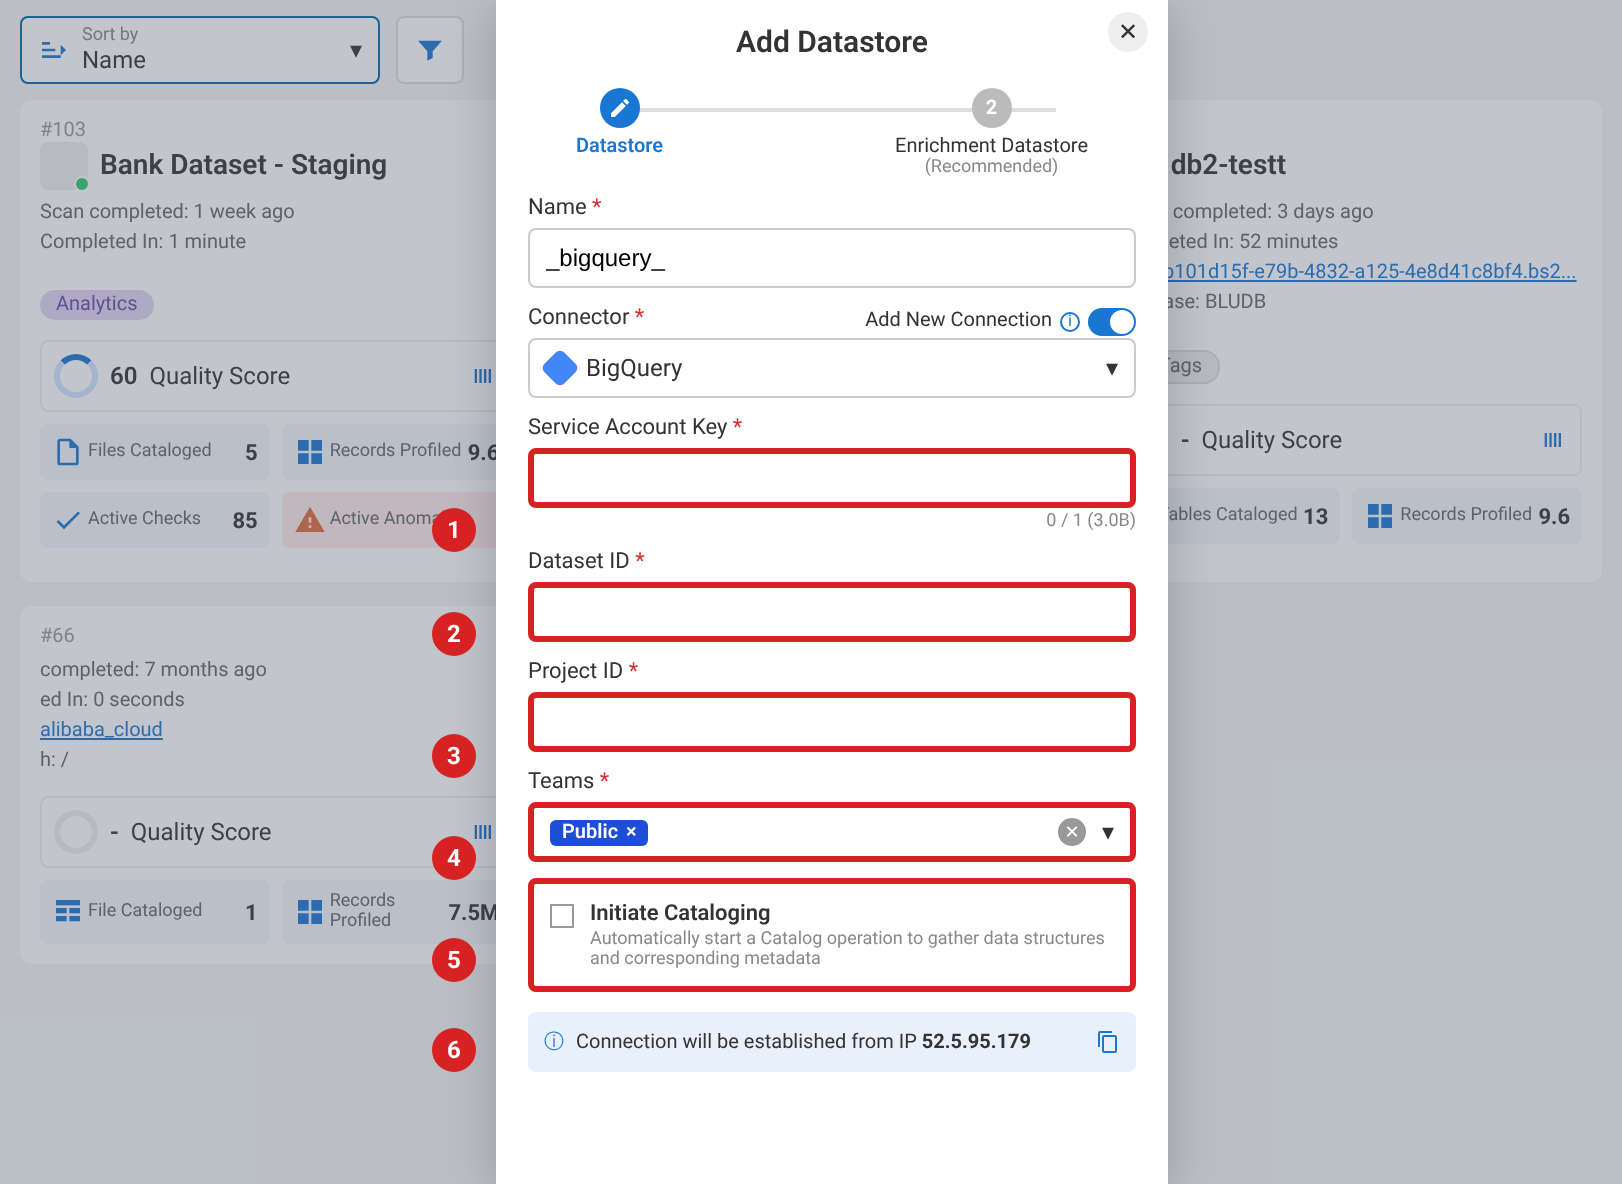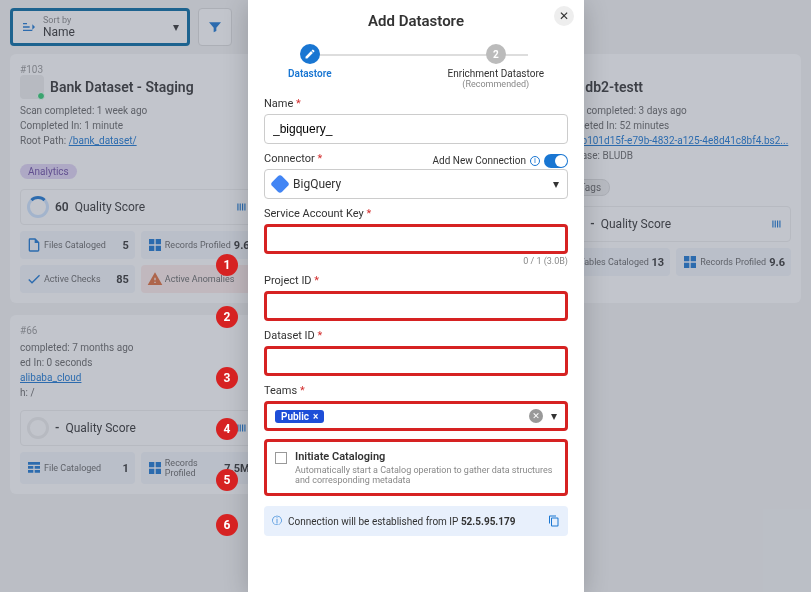--- a/index.html
+++ b/index.html
@@ -1,19 +1,19 @@
 <!DOCTYPE html>
 <html><head>
 <meta charset="utf-8">
 <style>
 * { box-sizing: border-box; margin: 0; padding: 0; }
 body { font-family: -apple-system, BlinkMacSystemFont, "Segoe UI", Roboto, sans-serif; font-size: 12px; background: #f5f5f5; color: #333; position: relative; width: 811px; height: 592px; overflow: hidden; }
 .backdrop { position: absolute; inset: 0; filter: none; }
 .topbar { display: flex; gap: 8px; padding: 8px 10px; }
-.sortbox { display: flex; align-items: center; gap: 6px; border: 3px solid #0369a1; border-radius: 4px; padding: 4px 8px; width: 180px; background: #fff; }
+.sortbox { display: flex; align-items: center; gap: 6px; border: 1px solid #0369a1; border-radius: 4px; padding: 4px 8px; width: 180px; background: #fff; }
 .sortbox .icon { width: 16px; height: 16px; }
 .sortbox .labels { flex: 1; }
 .sortbox .small { font-size: 9px; color: #888; }
 .filterbtn { border: 1px solid #ddd; border-radius: 4px; padding: 4px 8px; background: #fff; display: flex; align-items: center; }
 .cards { display: grid; grid-template-columns: 1fr 1fr 1fr; gap: 12px; padding: 0 10px 10px; }
 .card { background: #fff; border-radius: 6px; padding: 10px; position: relative; }
 .hash { color: #999; font-size: 10px; }
 .title { font-weight: 600; font-size: 14px; display: flex; align-items: center; gap: 6px; }
 .dsicon { width: 24px; height: 24px; border-radius: 4px; background: #eee; display: inline-flex; align-items: center; justify-content: center; position: relative; }
 .dsicon::after { content: ''; position: absolute; width: 6px; height: 6px; background: #2ecc71; border-radius: 50%; bottom: -1px; right: -1px; border: 1px solid #fff; }
@@ -94,21 +94,20 @@
         </svg>
     </div>
   </div>
   <div class="cards" id="cards">
       <div class="card">
     <div class="hash">#103</div>
     <div class="title"><span class="dsicon"></span>Bank Dataset - Staging</div>
     <div class="meta">
           <div><span class="k">Scan completed:</span> <span class="">1 week ago</span></div>
           <div><span class="k">Completed In:</span> <span class="">1 minute</span></div>
-          <div><span class="k">Root Path:</span> <span class="v">/bank_dataset/</span></div>
         </div>
     <span class="tag ">Analytics</span>
     <div class="qs">
       <span class="ring "></span>
       <span class="score">60</span>
       <span>Quality Score</span>
       <span class="more">
             <svg viewBox="0 0 24 24" width="14" height="14" fill="#1976d2">
               <path d="M4 6h2v12H4zm4 0h2v12H8zm4 0h2v12h-2zm4 0h2v12h-2z"></path>
             </svg>
@@ -364,26 +363,26 @@
   </div>
 
 
   <div class="fld">
     <label class="req">Service Account Key</label>
     <input type="text" class="red" style="">
     <div class="hint">0 / 1 (3.0B)</div>
   </div>
 
   <div class="fld">
+    <label class="req">Dataset ID</label>
+    <input type="text" class="red" style="">
+  </div>
+
+  <div class="fld">
     <label class="req">Project ID</label>
-    <input type="text" class="red" style="">
-  </div>
-
-  <div class="fld">
-    <label class="req">Dataset ID</label>
     <input type="text" class="red" style="">
   </div>
 
   <div class="fld">
     <label class="req">Teams</label>
     <div class="combo red">
       <span class="chip"><span>Public</span><span class="x">×</span></span>
       <span class="clear">✕</span>
       <span style="margin-left:4px;">▾</span>
     </div>

